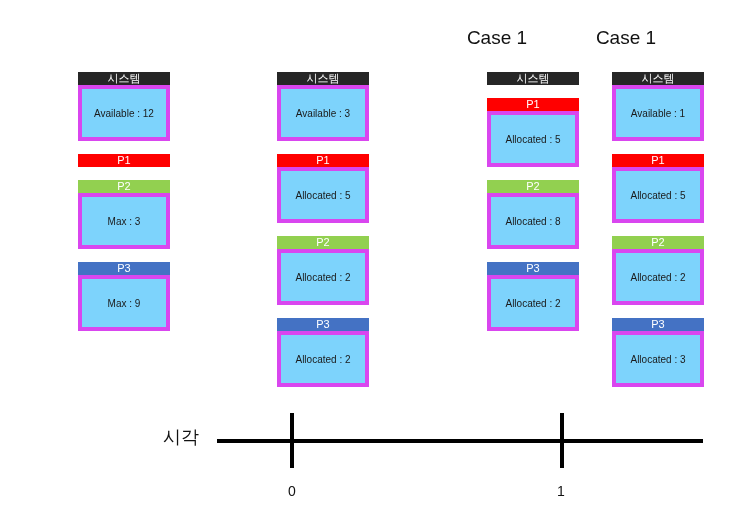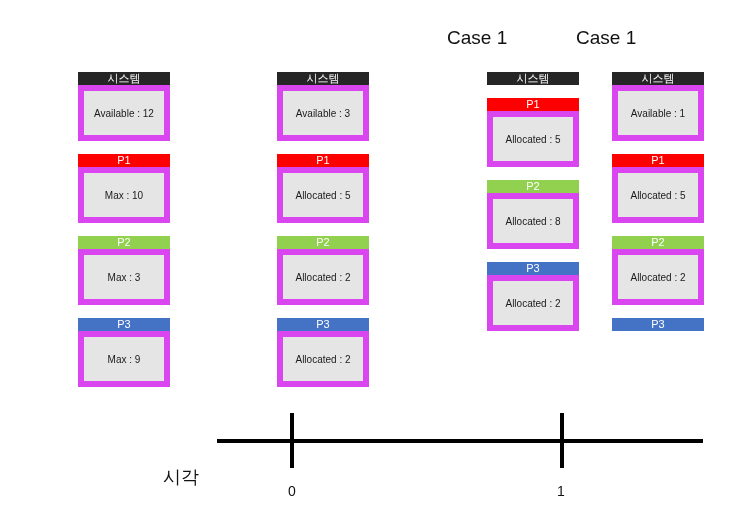--- a/index.html
+++ b/index.html
@@ -4,35 +4,35 @@
 <style>
   html,body{margin:0;padding:0;background:#fff;}
   body{width:730px;height:518px;position:relative;overflow:hidden;
        font-family:"Liberation Sans",sans-serif;color:#1a1a1a;}
   .stage{position:absolute;left:0;top:0;width:730px;height:518px;}
 
   .column{position:absolute;top:72px;width:92px;padding-left:32px;}
   .rbox{margin-bottom:13px;}
   .rhdr{height:13px;line-height:13px;text-align:center;color:#fff;
         font-size:11px;overflow:hidden;white-space:nowrap;}
-  .rbody{box-sizing:border-box;height:56px;border:6px solid #d946ef;background:#e5e5e5;
+  .rbody{box-sizing:border-box;height:56px;border:4px solid #d946ef;background:#7dd3fc;
          display:flex;align-items:center;justify-content:center;
          font-size:10px;white-space:nowrap;}
 
   .col-1{left:46px;}
   .col-2{left:245px;}
   .col-3{left:455px;}
   .col-4{left:580px;}
 
-  .case-title{position:absolute;top:27px;width:100px;
+  .case-title{position:absolute;top:27px;width:100px;text-align:center;
               font-size:19px;color:#111;}
   .case-title.c1{left:447px;}
   .case-title.c2{left:576px;}
 
-  .axis-label{position:absolute;left:163px;top:425px;font-size:18px;color:#111;margin-top:40px;}
+  .axis-label{position:absolute;left:163px;top:425px;font-size:18px;color:#111;}
   .tl-hline{position:absolute;left:217px;top:439px;width:486px;height:4px;background:#000;}
   .tl-tick{position:absolute;top:413px;width:4px;height:55px;background:#000;}
   .tl-tick.t0{left:290px;}
   .tl-tick.t1{left:560px;}
   .tick-label{position:absolute;top:483px;width:20px;text-align:center;
               font-size:14px;color:#111;}
   .tick-label.t0{left:282px;}
   .tick-label.t1{left:551px;}
 </style>
 </head>
@@ -43,21 +43,20 @@
   <div class="case-title c1">Case 1</div>
   <div class="case-title c2">Case 1</div>
 
   <div class="column col-1">
     <div class="rbox">
       <div class="rhdr" style="background-color: rgb(38, 38, 38);">시스템</div>
       <div class="rbody">Available : 12</div>
     </div>
     <div class="rbox">
       <div class="rhdr" style="background-color: rgb(255, 0, 0);">P1</div>
-      <div class="rbody">Max : 10</div>
     </div>
     <div class="rbox">
       <div class="rhdr" style="background-color: rgb(146, 208, 80);">P2</div>
       <div class="rbody">Max : 3</div>
     </div>
     <div class="rbox">
       <div class="rhdr" style="background-color: rgb(68, 114, 196);">P3</div>
       <div class="rbody">Max : 9</div>
     </div>
   </div>
@@ -107,20 +106,21 @@
     <div class="rbox">
       <div class="rhdr" style="background-color: rgb(255, 0, 0);">P1</div>
       <div class="rbody">Allocated : 5</div>
     </div>
     <div class="rbox">
       <div class="rhdr" style="background-color: rgb(146, 208, 80);">P2</div>
       <div class="rbody">Allocated : 2</div>
     </div>
     <div class="rbox">
       <div class="rhdr" style="background-color: rgb(68, 114, 196);">P3</div>
+      <div class="rbody">Allocated : 3</div>
     </div>
   </div>
 
   <div class="axis-label">시각</div>
   <div class="tl-hline"></div>
   <div class="tl-tick t0"></div>
   <div class="tl-tick t1"></div>
   <div class="tick-label t0">0</div>
   <div class="tick-label t1">1</div>
 

